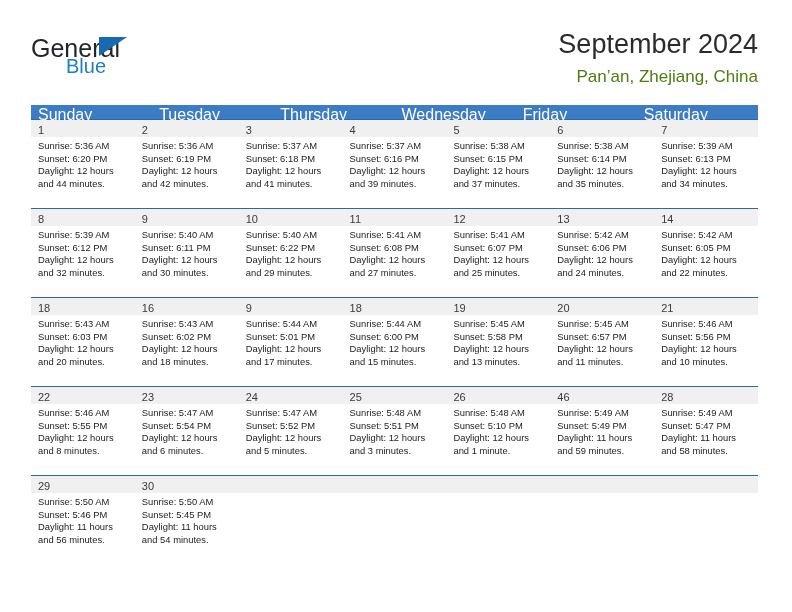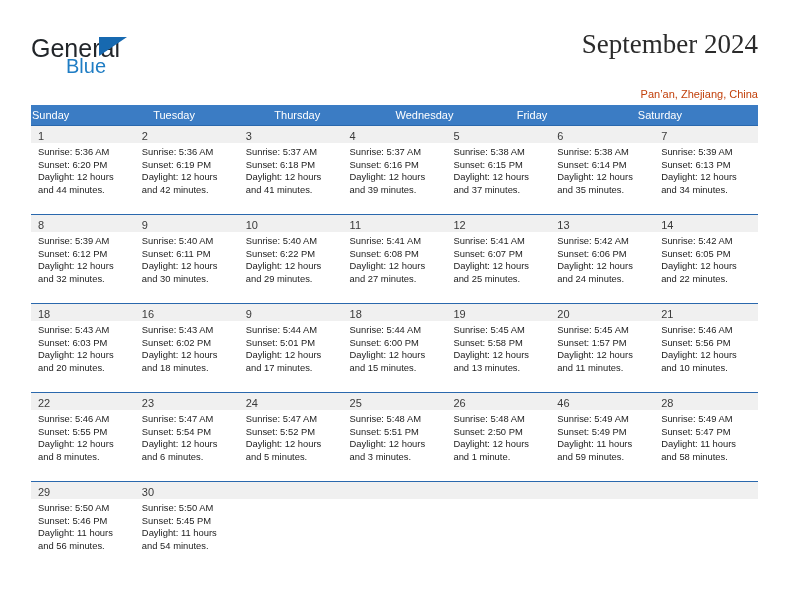--- a/index.html
+++ b/index.html
@@ -65,50 +65,50 @@
     position: absolute;
     right: 0px;
     top: 0px;
     text-align: right;
   }
   .cal-title {
     font-size: 27px;
     color: #2b2b2b;
     line-height: 32px;
     white-space: nowrap;
-    font-family: Liberation Serif, serif;
+    font-family: Liberation Sans, sans-serif;
   }
   .cal-subtitle {
-    font-size: 11px;
-    color: #c2410c;
+    font-size: 17px;
+    color: #4d7c0f;
     line-height: 20px;
-    margin-top: 24px;
+    margin-top: 7px;
     white-space: nowrap;
     font-family: "Liberation Sans", sans-serif;
   }
 
   
   .calendar {
     position: absolute;
     left: 31px;
     top: 105px;
     width: 727px;
   }
   .weekday-row {
     display: flex;
     width: 727px;
     background: #3b7cc4;
   }
   .weekday {
     flex: 1 1 0;
-    height: 20px;
+    height: 14px;
     line-height: 20px;
-    padding-left: 1px;
+    padding-left: 7px;
     box-sizing: border-box;
-    font-size: 11px;
+    font-size: 16px;
     color: #ffffff;
     font-family: "Liberation Sans", sans-serif;
   }
   .week-row {
     display: flex;
     width: 727px;
     border-top: 1.3px solid #2a68ad;
     box-sizing: border-box;
   }
   .daycell {
@@ -352,21 +352,21 @@
             <div class="day-line">Sunrise: 5:45 AM</div>
             <div class="day-line">Sunset: 5:58 PM</div>
             <div class="day-line">Daylight: 12 hours</div>
             <div class="day-line">and 13 minutes.</div>
           </div>
         </div>
       <div class="daycell">
           <div class="day-num-band"><span class="day-num">20</span></div>
           <div class="day-body">
             <div class="day-line">Sunrise: 5:45 AM</div>
-            <div class="day-line">Sunset: 1:57 PM</div>
+            <div class="day-line">Sunset: 6:57 PM</div>
             <div class="day-line">Daylight: 12 hours</div>
             <div class="day-line">and 11 minutes.</div>
           </div>
         </div>
       <div class="daycell">
           <div class="day-num-band"><span class="day-num">21</span></div>
           <div class="day-body">
             <div class="day-line">Sunrise: 5:46 AM</div>
             <div class="day-line">Sunset: 5:56 PM</div>
             <div class="day-line">Daylight: 12 hours</div>
@@ -409,21 +409,21 @@
             <div class="day-line">Sunrise: 5:48 AM</div>
             <div class="day-line">Sunset: 5:51 PM</div>
             <div class="day-line">Daylight: 12 hours</div>
             <div class="day-line">and 3 minutes.</div>
           </div>
         </div>
       <div class="daycell">
           <div class="day-num-band"><span class="day-num">26</span></div>
           <div class="day-body">
             <div class="day-line">Sunrise: 5:48 AM</div>
-            <div class="day-line">Sunset: 2:50 PM</div>
+            <div class="day-line">Sunset: 5:10 PM</div>
             <div class="day-line">Daylight: 12 hours</div>
             <div class="day-line">and 1 minute.</div>
           </div>
         </div>
       <div class="daycell">
           <div class="day-num-band"><span class="day-num">46</span></div>
           <div class="day-body">
             <div class="day-line">Sunrise: 5:49 AM</div>
             <div class="day-line">Sunset: 5:49 PM</div>
             <div class="day-line">Daylight: 11 hours</div>

